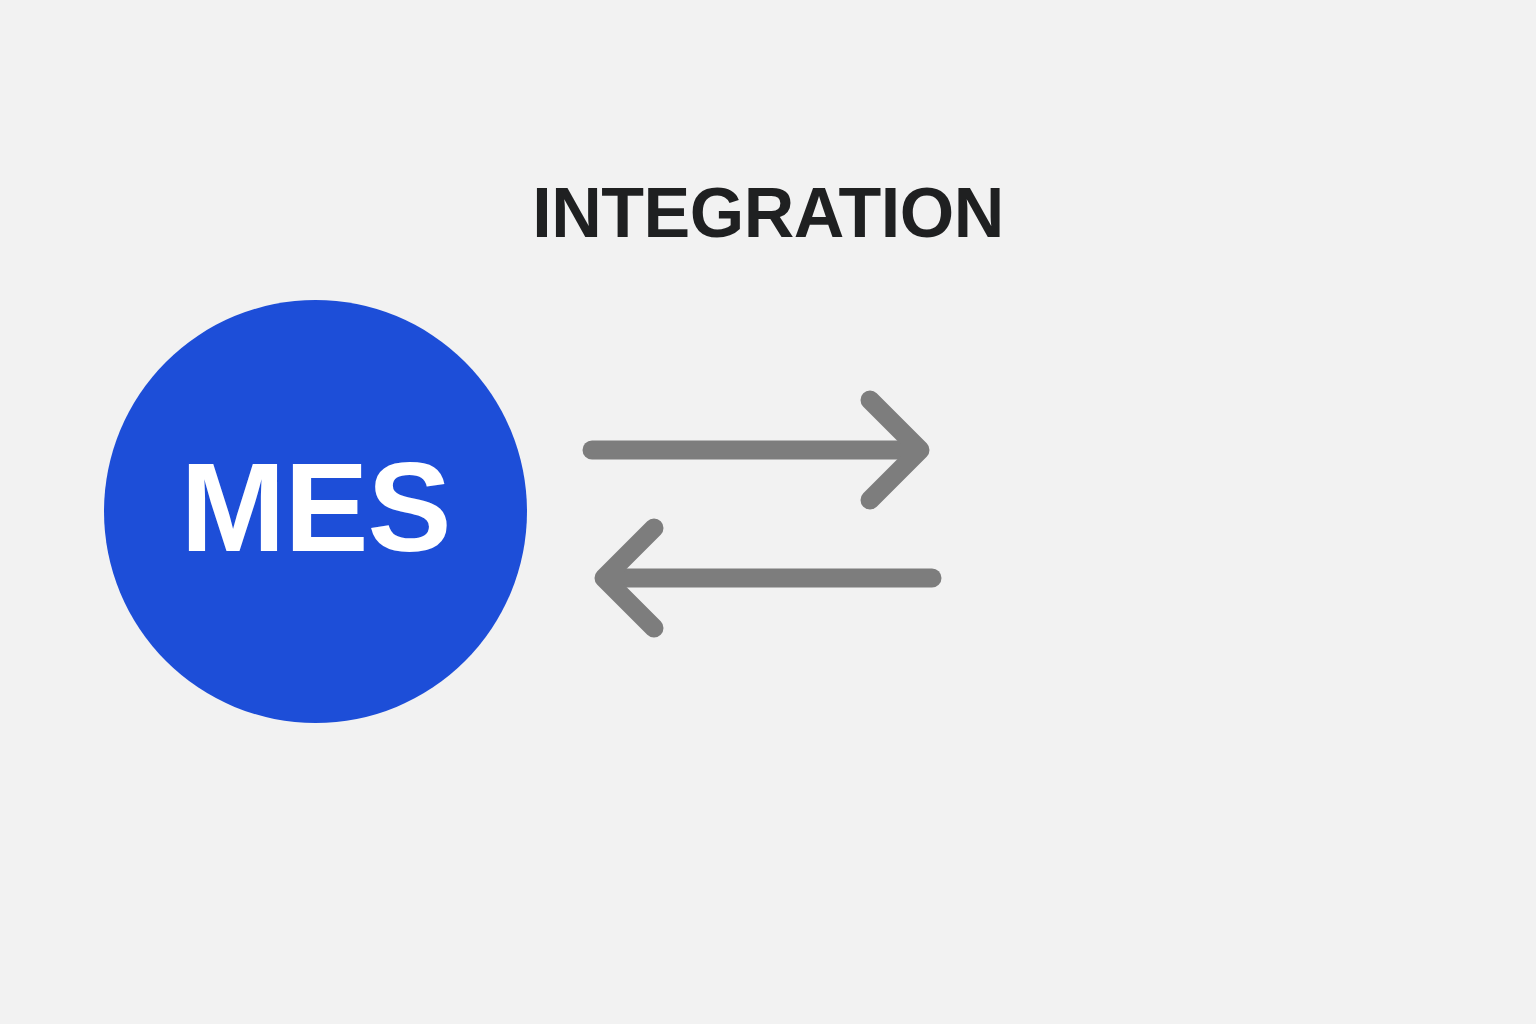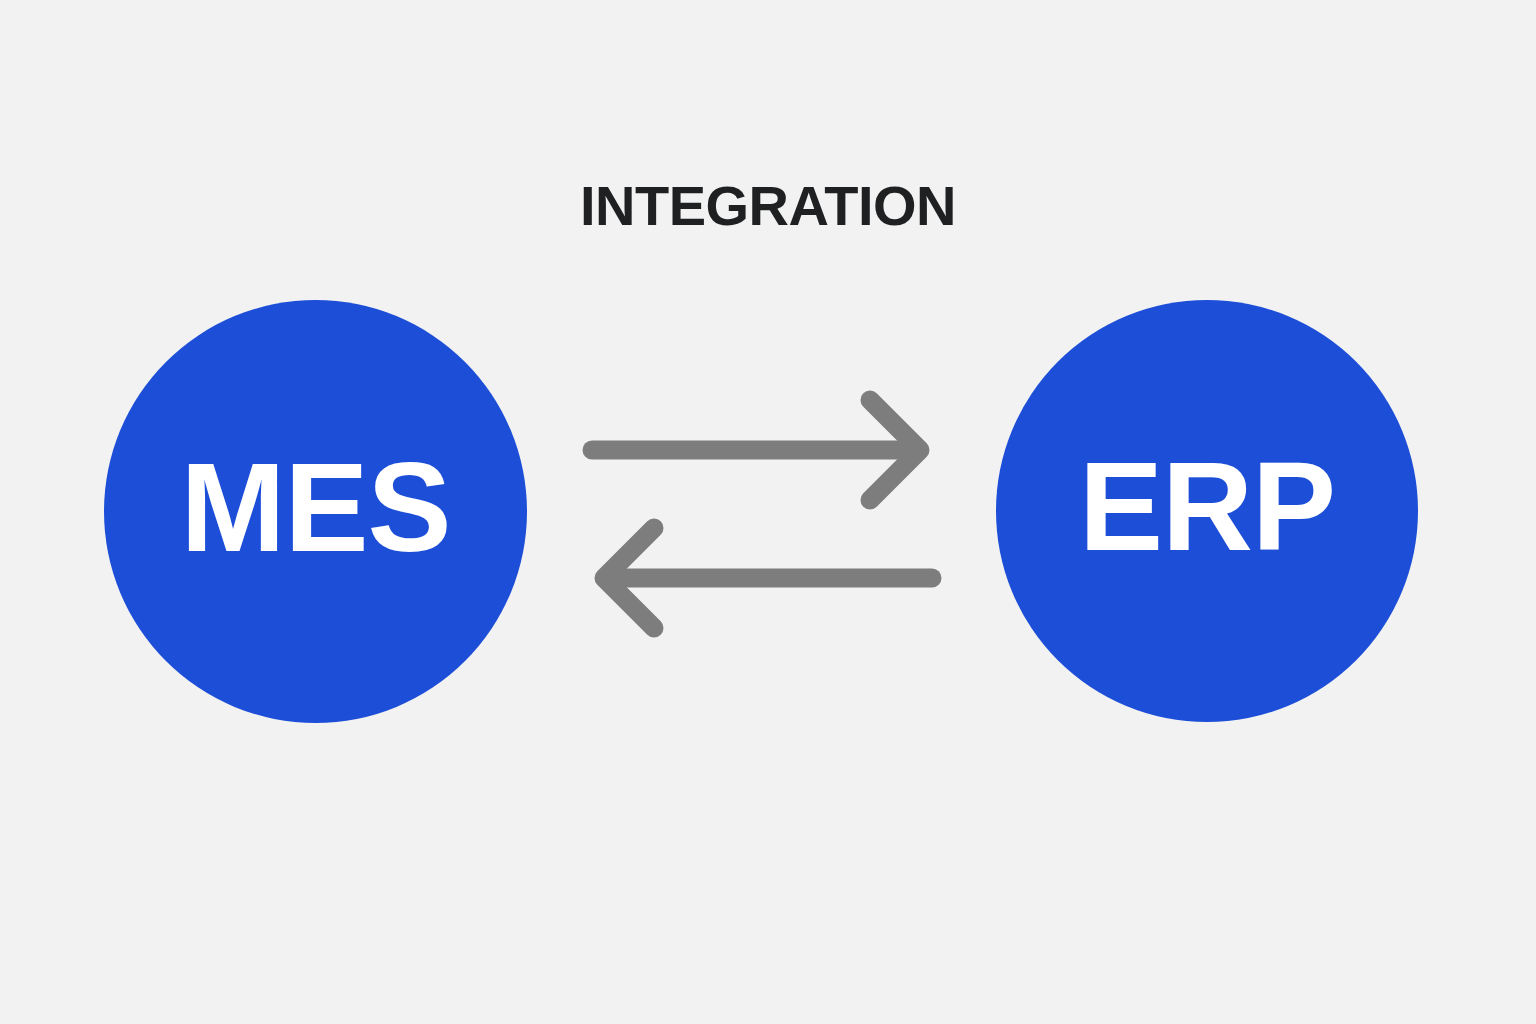--- a/index.html
+++ b/index.html
@@ -18,21 +18,21 @@
     width: 1536px;
     height: 1024px;
     background: #f2f2f2;
   }
   #diagram-title {
     position: absolute;
     left: 0;
     top: 178px;
     width: 1536px;
     text-align: center;
-    font-size: 56px;
+    font-size: 70px;
     font-weight: 700;
     letter-spacing: -0.5px;
     color: #1f2021;
     line-height: 1;
     white-space: nowrap;
     user-select: none;
   }
   .node-circle {
     position: absolute;
     border-radius: 50%;
@@ -89,23 +89,20 @@
 <body>
 
 <div id="diagram-canvas">
 
   <div id="diagram-title">INTEGRATION</div>
 
   <div class="node-circle" id="node-mes">
     <span class="node-label">MES</span>
   </div>
 
-  <div class="node-circle" id="node-erp">
-    <span class="node-label">ERP</span>
-  </div>
 
   <div id="arrow-group">
     <svg viewBox="0 0 380 270" xmlns="http://www.w3.org/2000/svg">
       <g>
         <line class="arrow-stroke" x1="22" y1="70" x2="348" y2="70"></line>
         <polyline class="arrow-stroke" points="300,20 350,70 300,120"></polyline>
       </g>
       <g>
         <line class="arrow-stroke" x1="362" y1="198" x2="36" y2="198"></line>
         <polyline class="arrow-stroke" points="84,148 34,198 84,248"></polyline>

